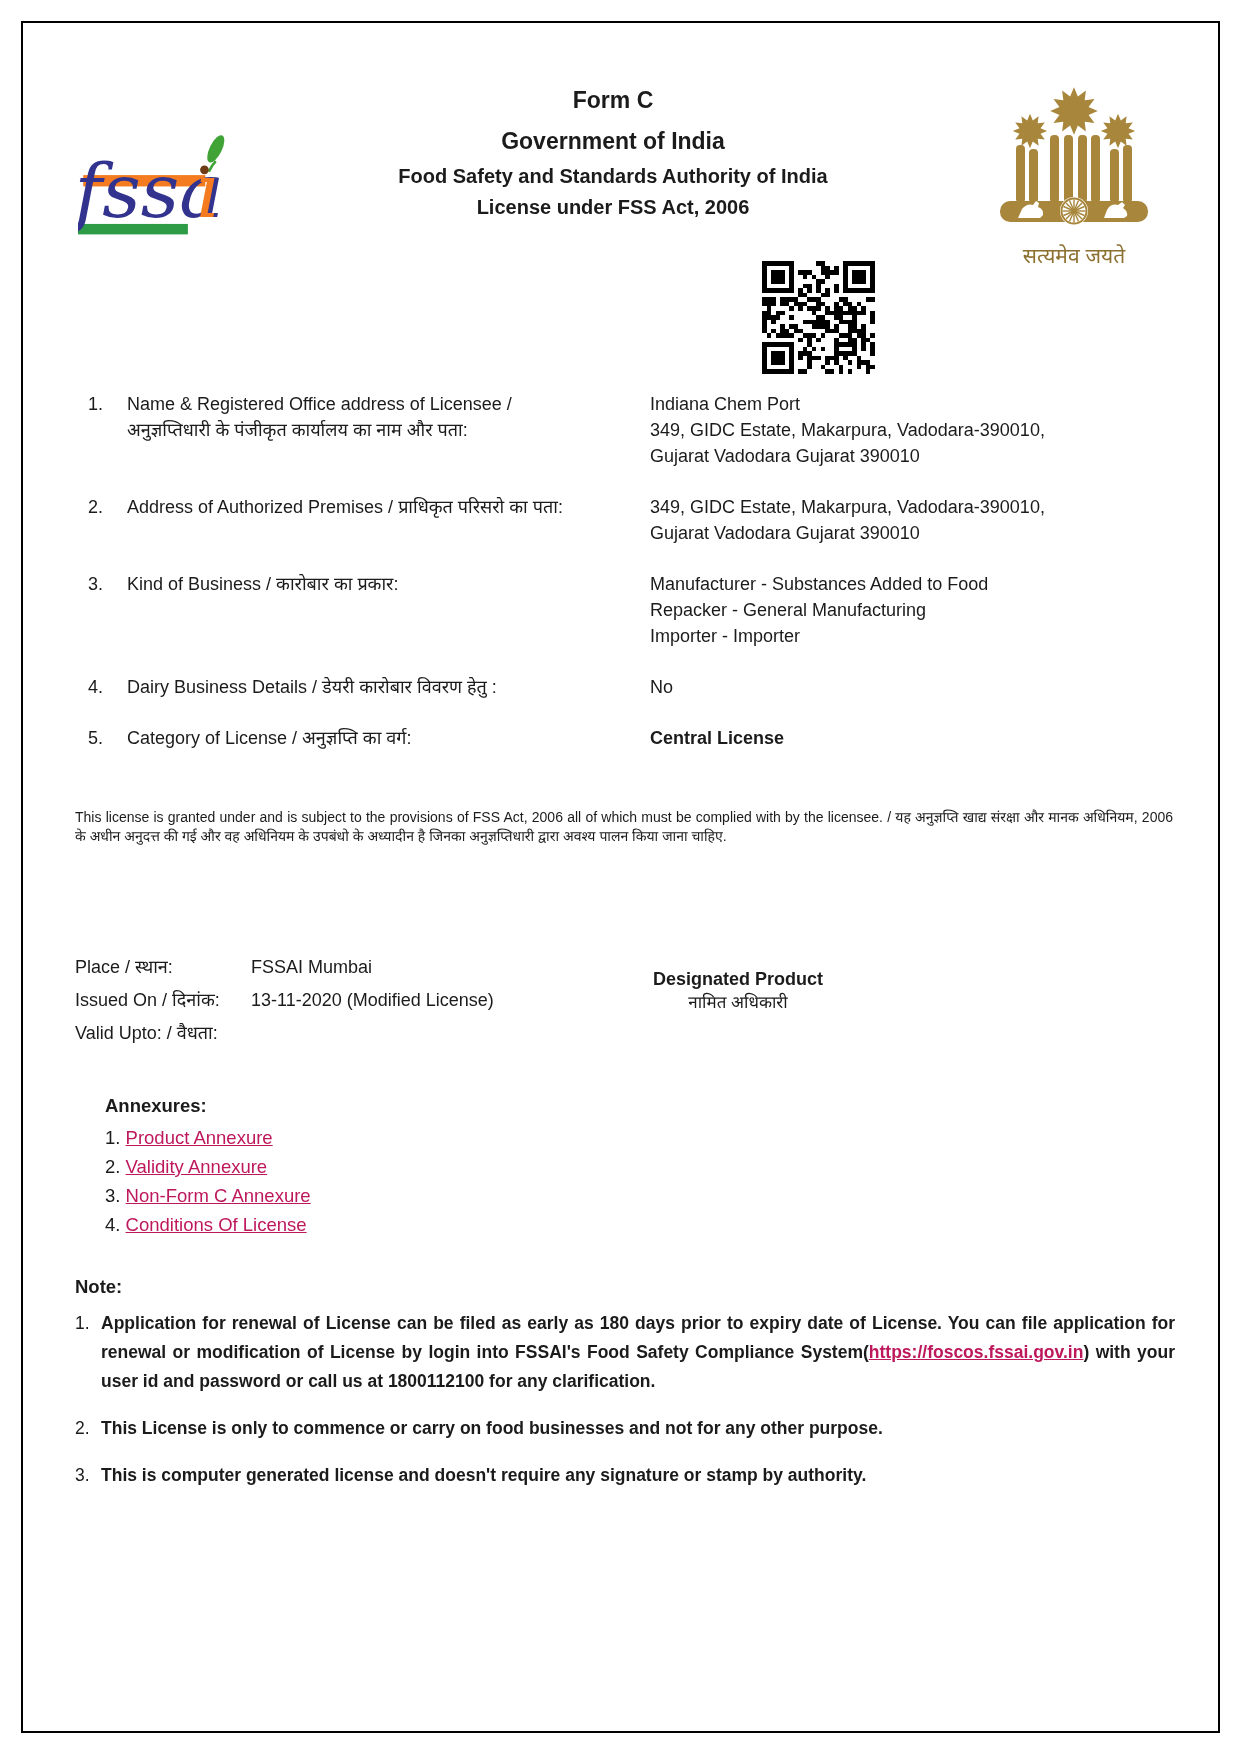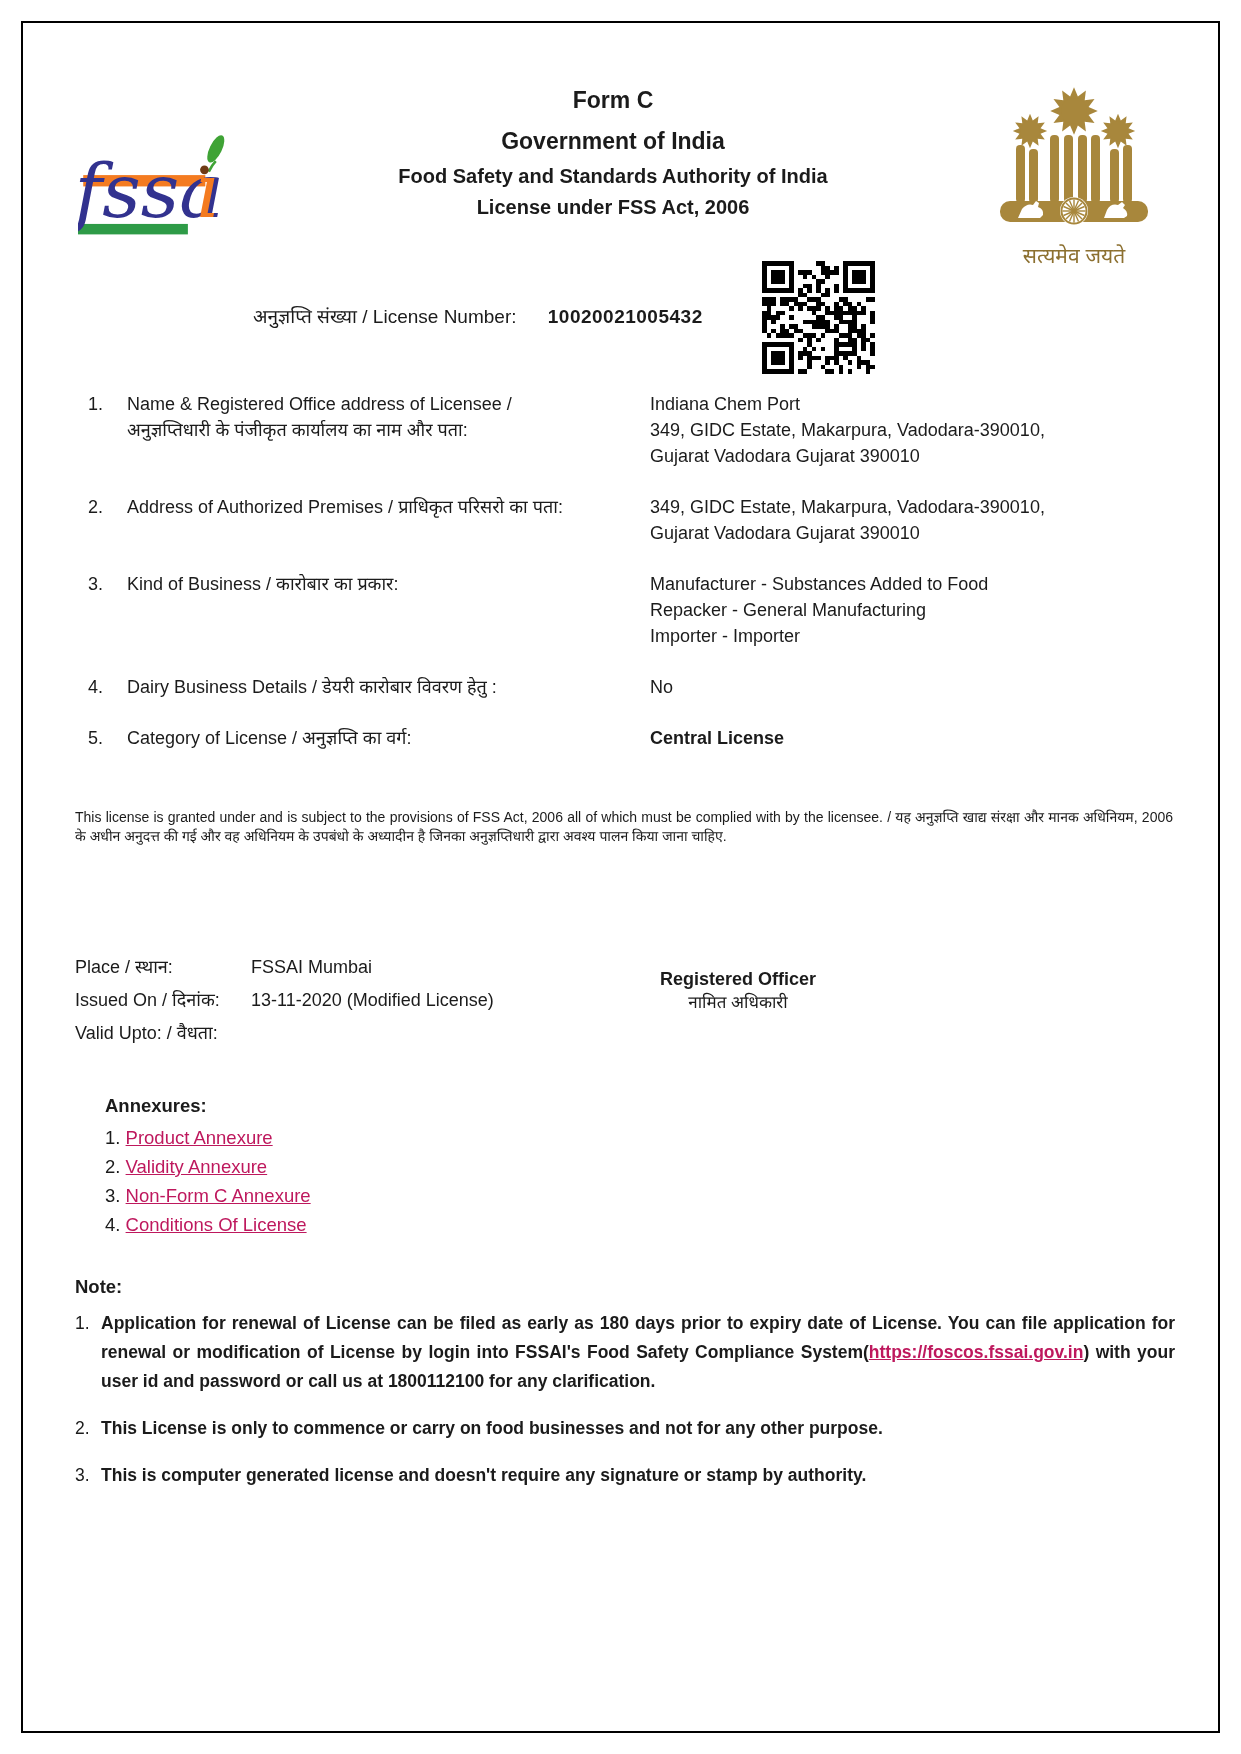--- a/index.html
+++ b/index.html
@@ -116,24 +116,20 @@
         <line x1="77.5" y1="121.5" x2="86.5" y2="142.5"></line>
         <line x1="86.5" y1="121.5" x2="77.5" y2="142.5"></line>
       </g>
       <circle cx="82" cy="132" r="2.6" fill="#a8873c"></circle>
       <path d="M26 139 l4 -9 q5 -6 11 -4 l3 -4 3 2 -1 4 q6 2 5 8 l-3 3z" fill="#ffffff"></path>
       <path d="M112 139 l3 -8 q4 -7 11 -5 l4 -3 3 3 -2 3 q5 3 4 8 l-3 2z" fill="#ffffff"></path>
       <text x="82" y="184" text-anchor="middle" font-size="21" fill="#8c7030">सत्यमेव जयते</text>
     </svg>
   </div>
 
-  <div class="license-row">
-    <span>अनुज्ञप्ति संख्या / License Number:</span>
-    <span class="num">10020021005432</span>
-  </div>
 
   <div class="qr">
     <svg id="qr-svg" viewBox="0 0 25 25">
         <rect x="12" y="0" width="1" height="1" fill="#000"></rect>
         <rect x="13" y="0" width="1" height="1" fill="#000"></rect>
         <rect x="13" y="1" width="1" height="1" fill="#000"></rect>
         <rect x="14" y="1" width="1" height="1" fill="#000"></rect>
         <rect x="16" y="1" width="1" height="1" fill="#000"></rect>
         <rect x="8" y="2" width="1" height="1" fill="#000"></rect>
         <rect x="9" y="2" width="1" height="1" fill="#000"></rect>
@@ -411,21 +407,21 @@
     <div class="issue-row">
       <div class="ilabel">Issued On / दिनांक:</div>
       <div>13-11-2020 (Modified License)</div>
     </div>
     <div class="issue-row">
       <div class="ilabel">Valid Upto: / वैधता:</div>
     </div>
   </div>
 
   <div class="officer">
-    <div class="en">Registered Officer</div>
+    <div class="en">Designated Product</div>
     <div class="hi">नामित अधिकारी</div>
   </div>
 
   <div class="annexures">
     <div class="annex-heading">Annexures:</div>
     <div class="annex-item">
       <span>1.</span>
       <a class="doclink">Product Annexure</a>
     </div>
     <div class="annex-item">

